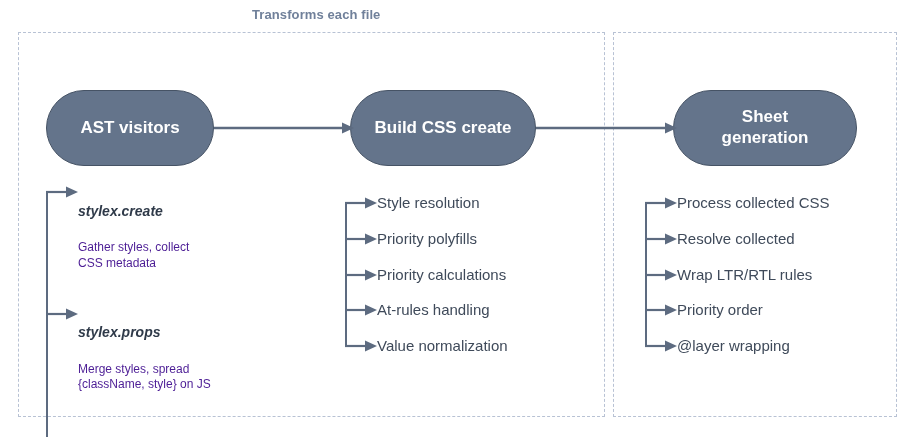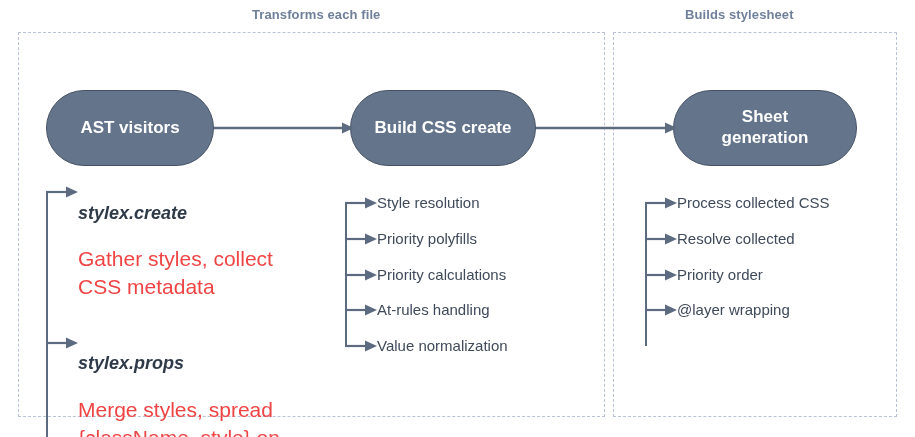--- a/index.html
+++ b/index.html
@@ -115,26 +115,26 @@
     color: #3f4a5a;
     font-size: 15px;
     line-height: 1.32;
     white-space: pre-line;
   }
   .branch-title {
     display: block;
     font-weight: bold;
     font-style: italic;
     color: #2f3a49;
-    font-size: 18px;
+    font-size: 14px;
   }
   .branch-desc {
     display: block;
-    color: #ef4444;
-    font-size: 21px;
+    color: #4c1d95;
+    font-size: 12px;
     white-space: pre-line;
   }
 
   
   #branch-list-ast   { left: 46px;  top: 182px; width: 250px; }
   #branch-list-rules { left: 345px; top: 193px; width: 240px; }
   #branch-list-sheet { left: 645px; top: 193px; width: 250px; }
 
   #branch-list-ast .branch-item  { margin-bottom: 12px; }
   #branch-list-rules .branch-item { margin-bottom: 16px; }
@@ -142,21 +142,20 @@
   #branch-list-ast .branch-item:last-child,
   #branch-list-rules .branch-item:last-child,
   #branch-list-sheet .branch-item:last-child { margin-bottom: 0; }
 </style>
 </head>
 <body>
 
 <div id="diagram">
 
   <div class="group-header" id="header-transforms">Transforms each file</div>
-  <div class="group-header" id="header-builds">Builds stylesheet</div>
 
   <div class="group-box" id="group-box-transforms"></div>
   <div class="group-box" id="group-box-builds"></div>
 
   <div class="stage-node" id="node-ast-visitors">AST visitors</div>
   <div class="stage-node" id="node-build-css-rules">Build CSS create</div>
   <div class="stage-node" id="node-sheet-generation" style="white-space: pre-line;">Sheet
 generation</div>
 
   <div class="flow-arrow" id="flow-arrow-1">
@@ -275,20 +274,29 @@
     <div class="branch-item">
       <span class="branch-arrow">
         <svg width="32" height="14" viewBox="0 0 32 14">
           <line x1="0" y1="7" x2="20" y2="7" stroke="#5d6b80" stroke-width="2.2"></line>
           <polygon points="20,1.5 32,7 20,12.5" fill="#5d6b80"></polygon>
         </svg>
       </span>
       <span class="branch-text">Resolve collected</span>
     </div>
 
+    <div class="branch-item">
+      <span class="branch-arrow">
+        <svg width="32" height="14" viewBox="0 0 32 14">
+          <line x1="0" y1="7" x2="20" y2="7" stroke="#5d6b80" stroke-width="2.2"></line>
+          <polygon points="20,1.5 32,7 20,12.5" fill="#5d6b80"></polygon>
+        </svg>
+      </span>
+      <span class="branch-text">Wrap LTR/RTL rules</span>
+    </div>
 
     <div class="branch-item">
       <span class="branch-arrow">
         <svg width="32" height="14" viewBox="0 0 32 14">
           <line x1="0" y1="7" x2="20" y2="7" stroke="#5d6b80" stroke-width="2.2"></line>
           <polygon points="20,1.5 32,7 20,12.5" fill="#5d6b80"></polygon>
         </svg>
       </span>
       <span class="branch-text">Priority order</span>
     </div>

